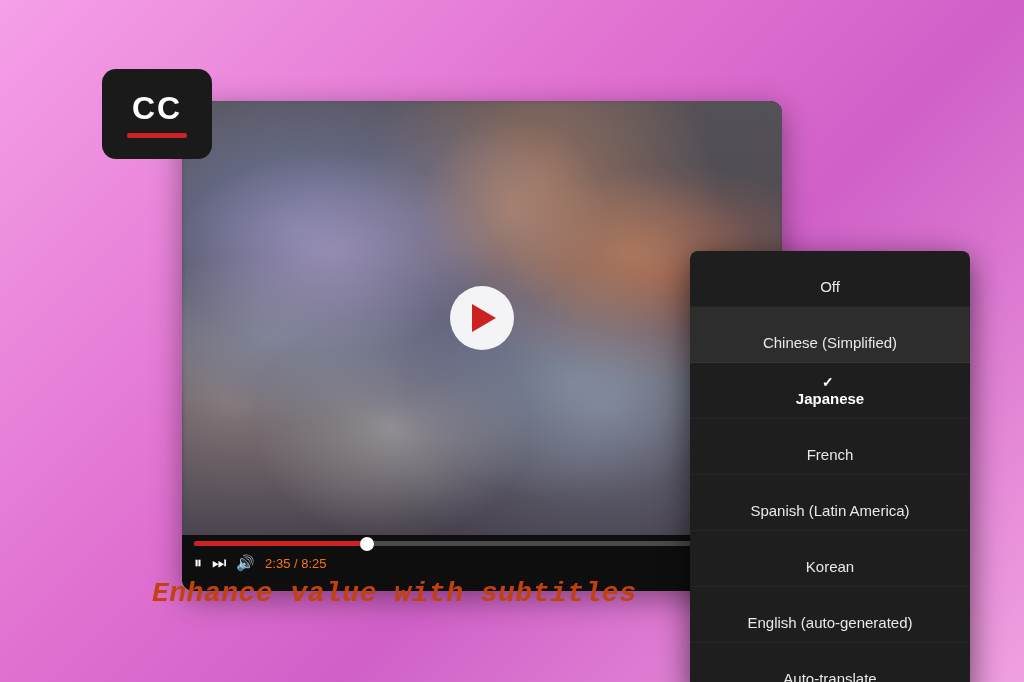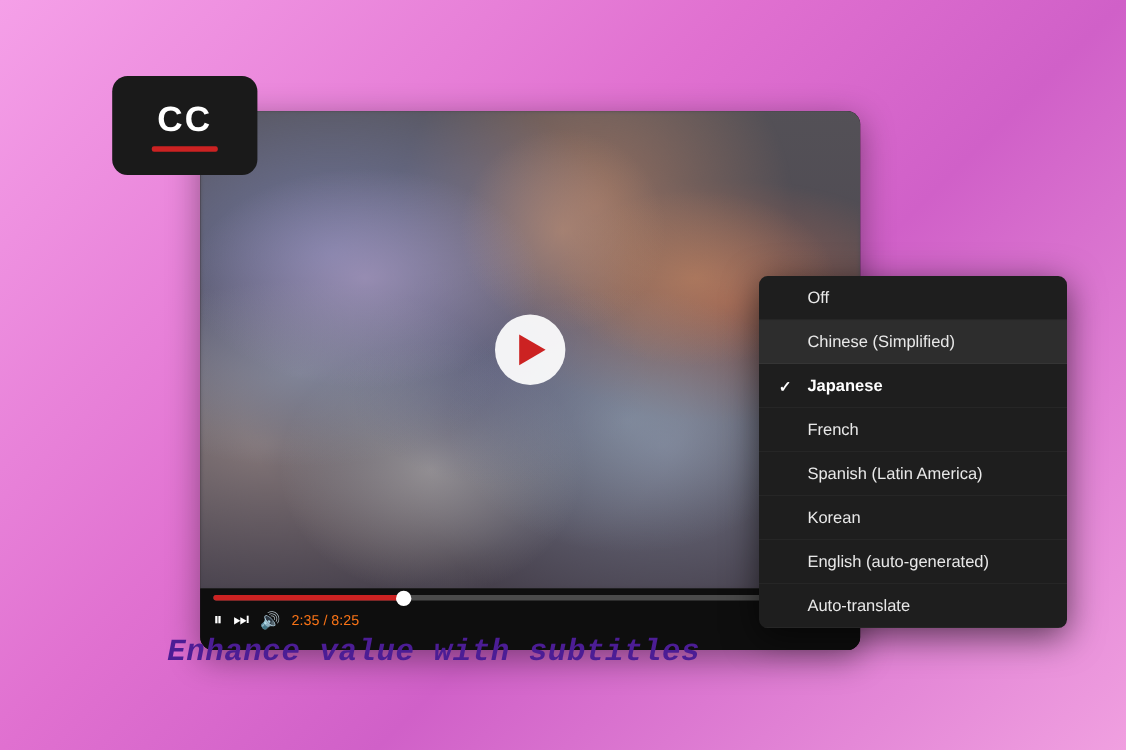--- a/index.html
+++ b/index.html
@@ -20,21 +20,21 @@
       position: relative;
       width: 880px;
       height: 580px;
     }
 
     
     .cc-logo {
       position: absolute;
       top: 18px;
       left: 30px;
-      width: 132px;
+      width: 110px;
       height: 90px;
       background: #1a1a1a;
       border-radius: 14px;
       display: flex;
       flex-direction: column;
       align-items: center;
       justify-content: center;
       z-index: 20;
       gap: 6px;
     }
@@ -214,22 +214,22 @@
     }
 
     .dropdown-item {
       padding: 11px 18px;
       color: #e8e8e8;
       font-size: 15px;
       font-family: Arial, sans-serif;
       cursor: pointer;
       display: flex;
       align-items: center;
-      gap: 10px;
       border-bottom: 1px solid rgba(255,255,255,0.04);
+      flex-direction: column;
     }
 
     .dropdown-item.active {
       font-weight: 600;
       color: white;
     }
 
     .dropdown-item.highlighted {
       background: rgba(255,255,255,0.07);
     }
@@ -239,21 +239,21 @@
       color: white;
       font-size: 14px;
       flex-shrink: 0;
     }
 
     
     .tagline {
       position: absolute;
       bottom: 22px;
       left: 80px;
-      color: #4c1d95;
+      color: #c2410c;
       font-size: 28px;
       font-style: italic;
       font-family: 'Courier New', monospace;
       font-weight: bold;
       letter-spacing: 0.5px;
     }
   </style>
 </head>
 <body>
 

